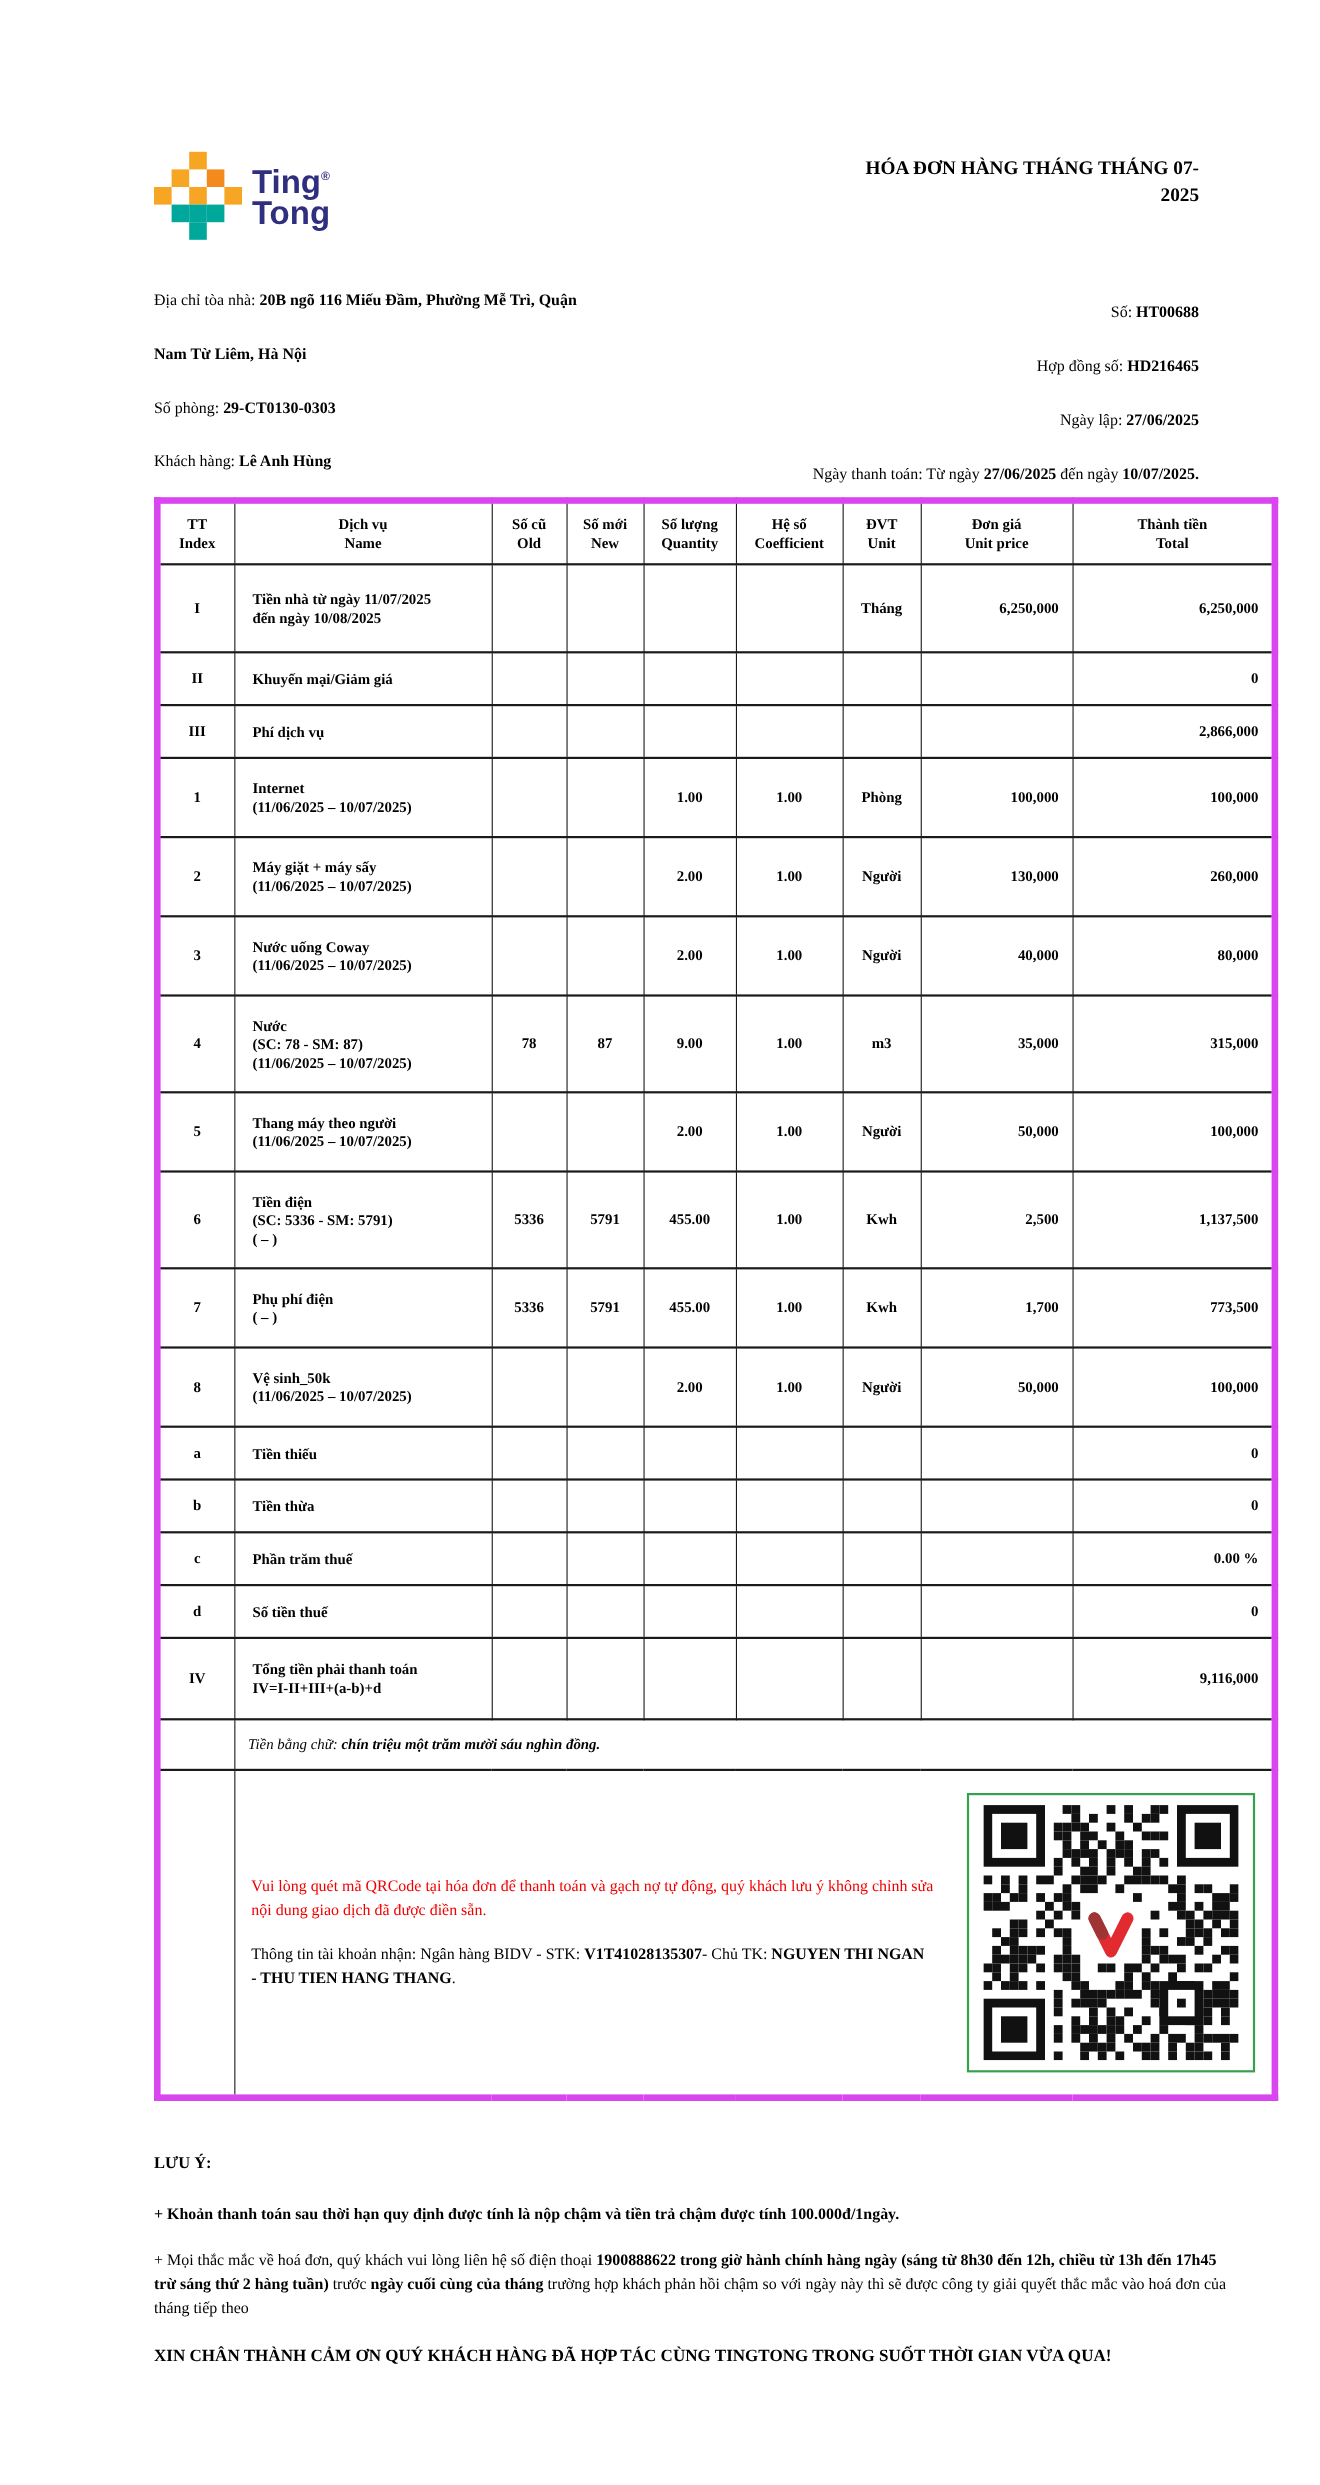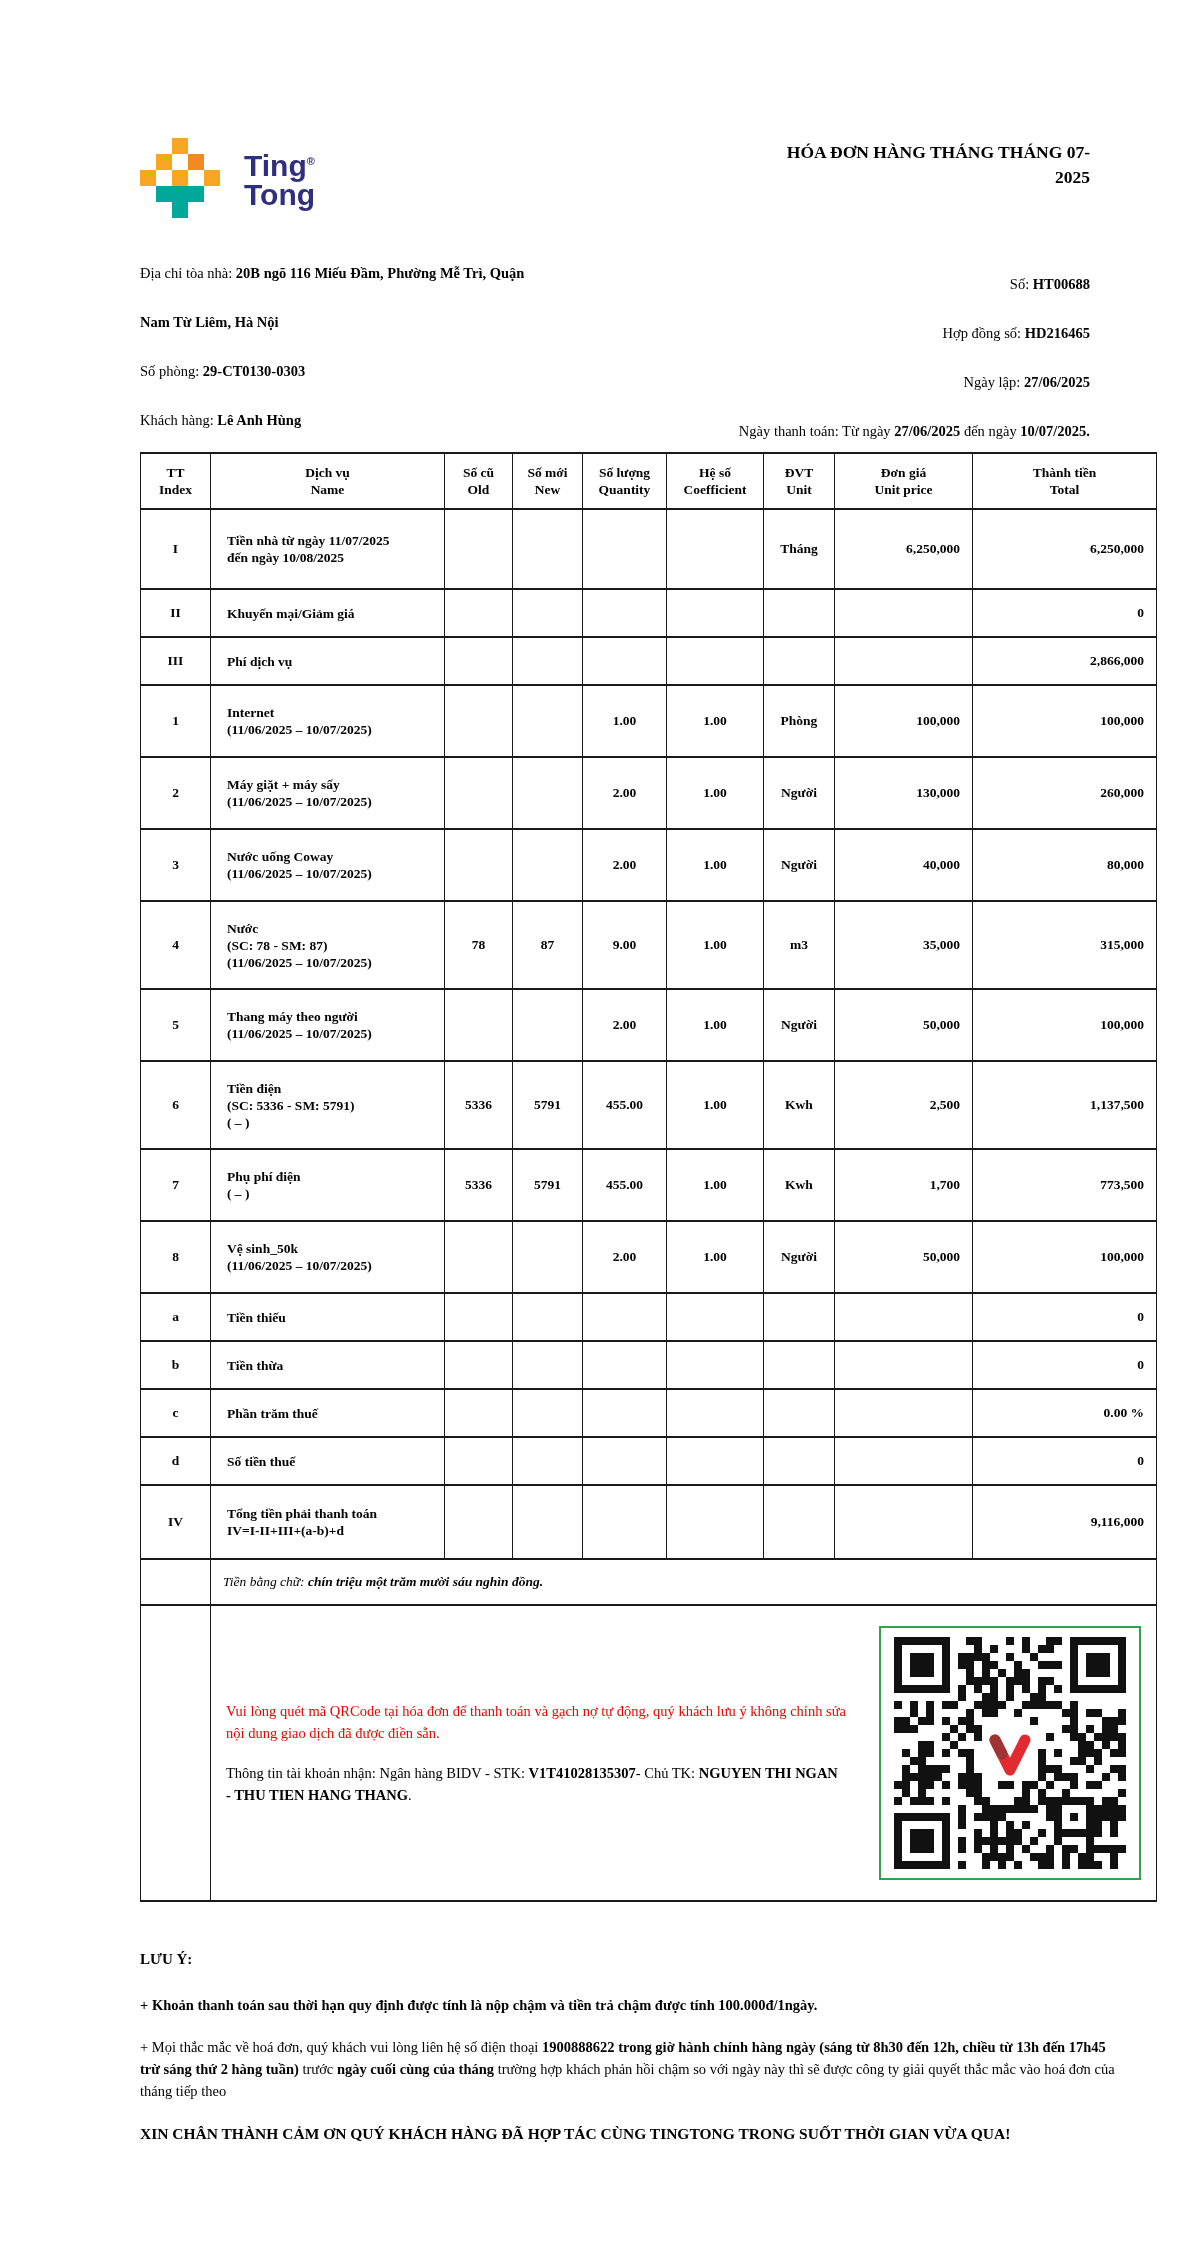--- a/index.html
+++ b/index.html
@@ -2,40 +2,40 @@
 <html><head>
 <meta charset="utf-8">
 <style>
   html,body{margin:0;padding:0;background:#fff;}
   .page{position:relative;width:1200px;height:2259px;background:#fff;overflow:hidden;
         font-family:"Liberation Serif","DejaVu Serif",serif;color:#000;}
   .content{position:absolute;left:140px;top:0;width:1016px;}
 
   
   .top{display:flex;justify-content:space-between;align-items:flex-start;margin-top:138px;}
-  .logo{display:flex;align-items:center;gap:24px;}
+  .logo{display:flex;align-items:center;gap:9px;}
   .logo-grid{display:grid;grid-template-columns:repeat(5,16px);grid-template-rows:repeat(5,16px);}
   .logo-grid i{display:block;}
   .logo-text{font-family:"Liberation Sans","DejaVu Sans",sans-serif;font-weight:bold;
              font-size:30px;line-height:29px;letter-spacing:0px;}
   .logo-text .reg{font-size:11px;vertical-align:super;}
   .title{text-align:right;font-weight:bold;font-size:17.5px;line-height:25px;padding-right:66px;padding-top:2px;max-width:520px;}
 
   
   .info{margin-top:30px;font-size:14.5px;}
   .info-row{display:flex;justify-content:space-between;line-height:26px;align-items:center;}
   .info-left{text-align:left;}
   .info-right{text-align:right;padding-right:66px;margin-top:23px;}
   .b{font-weight:bold;}
 
   
   table.inv{border-collapse:collapse;table-layout:fixed;width:1016px;margin-top:8px;}
   table.inv th,table.inv td{border:1px solid #1a1a1a;vertical-align:middle;
       font-size:13.5px;word-wrap:break-word;}
-  table.inv{border:1px solid #d946ef;}
+  table.inv{border:6px solid #d946ef;}
   table.inv tr{border-top:2px solid #1a1a1a;border-bottom:2px solid #1a1a1a;}
   th .h1,th .h2{font-weight:bold;text-align:center;line-height:17px;}
   table.inv th{height:52px;}
   td.c-tt{text-align:center;font-weight:bold;}
   td.c-name{text-align:left;padding:6px 16px;font-weight:bold;line-height:17px;margin-top:34px;}
   td.c-mid{text-align:center;font-weight:bold;}
   td.c-money{text-align:right;font-weight:bold;padding-right:12px;}
   tr.r1 td{height:34px;}
   tr.r2 td{height:58px;}
   tr.r3 td{height:74px;}

